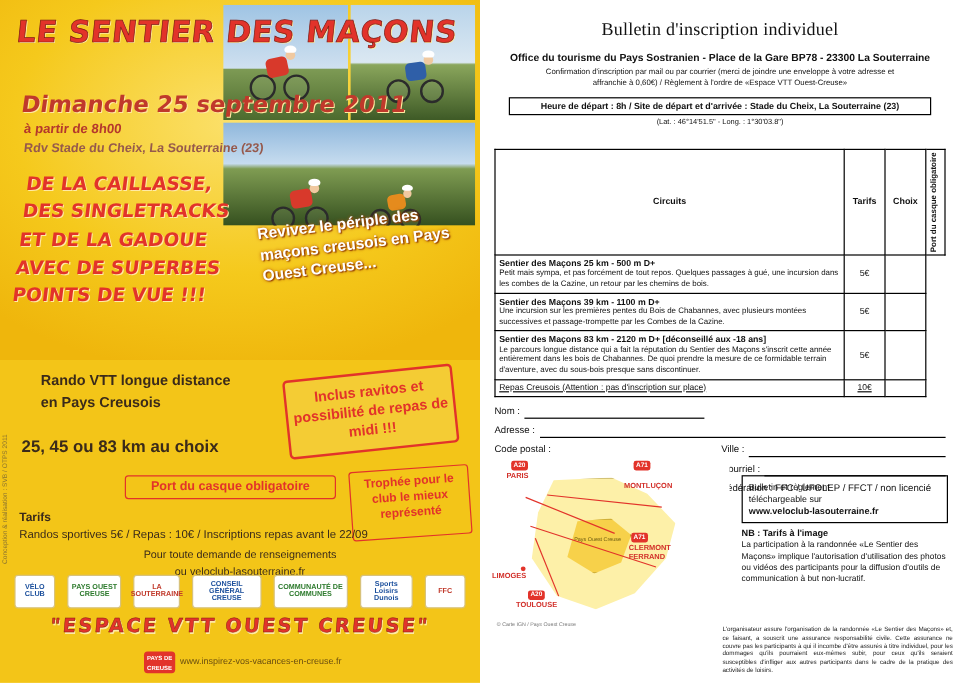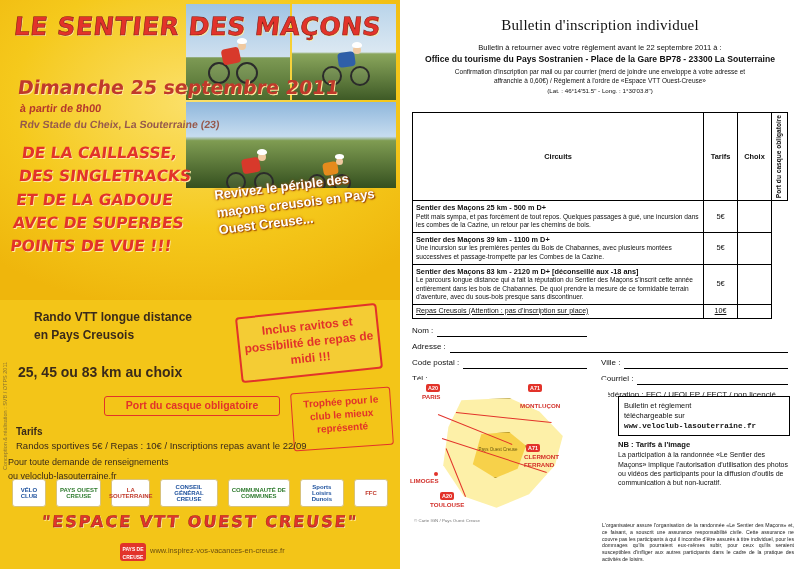--- a/index.html
+++ b/index.html
@@ -143,21 +143,21 @@
     border:1.5px solid #e2332a; border-radius:3px;
     color:#e2332a; font-weight:bold; font-size:10px;
     text-align:center; padding:4px 3px; line-height:1.3;
   }
 
   .tarifs-block {
     position:absolute; left:16px; top:424px; font-size:9.5px; color:#3a2a1a; line-height:1.5;
   }
   .tarifs-block b { font-size:10px; }
   .contact-block {
-    position:absolute; left:8px; top:456px; width:384px; text-align:left;
+    position:absolute; left:8px; top:456px; width:384px; text-align:center;
     font-size:9.5px; color:#3a2a1a; line-height:1.55;
   }
   .contact-block .c-head { font-size:9px; }
   .contact-block .c-main { font-weight:bold; font-size:9.5px; }
 
   .espace-banner {
     position:absolute; left:30px; top:512px; width:340px;
     text-align:center;
     font-family:"DejaVu Sans", sans-serif;
     font-weight:bold; font-size:16px; letter-spacing:2px;
@@ -251,21 +251,21 @@
   .fline { flex:1; border-bottom:1px solid #000; height:9px; }
   .fnone { flex:1; }
   .sexrow { display:flex; align-items:center; gap:4px; }
   .chk { width:8px; height:8px; border:1px solid #000; display:inline-block; }
 
   .dl-box {
     position:absolute; left:218px; top:396px; width:172px;
     border:1px solid #000; padding:4px 5px; text-align:left;
     font-size:7.4px; line-height:1.35;
   }
-  .dl-box b { font-size:7.6px;font-family:Liberation Mono, monospace; }
+  .dl-box b { font-size:7.6px; }
 
   .nb-box { position:absolute; left:218px; top:440px; width:176px; font-size:7px; line-height:1.34; }
   .nb-box .nb-t { font-weight:bold; font-size:7.6px; }
 
   .legal {
     position:absolute; left:202px; top:522px; width:192px;
     font-size:5.2px; line-height:1.3; text-align:justify; color:#222;
   }
 
   
@@ -392,25 +392,25 @@
     <div class="inspire-badge">PAYS DE CREUSE</div>
     <div class="inspire">www.inspirez-vos-vacances-en-creuse.fr</div>
     <div class="espace-banner">"ESPACE VTT OUEST CREUSE"</div>
     <div class="credit-vert">Conception &amp; réalisation : SVB / OTPS 2011</div>
   </div>
 
   <div class="form">
 
     <div class="f-title">Bulletin d'inscription individuel</div>
 
-    <div class="f-center f-sub1">Bulletin à retourner avec votre règlement avant le 22 septembre 2011 à :</div>
     <div class="f-center f-office">Office du tourisme du Pays Sostranien - Place de la Gare BP78 - 23300 La Souterraine</div>
     <div class="f-center f-small">Confirmation d'inscription par mail ou par courrier (merci de joindre une enveloppe à votre adresse et</div>
     <div class="f-center f-small" style="margin-top:0">affranchie à 0,60€) / Règlement à l'ordre de «Espace VTT Ouest-Creuse»</div>
 
+    <div class="dep-box">Heure de départ : 8h  /  Site de départ et d'arrivée : Stade du Cheix, La Souterraine (23)</div>
     <div class="latlon">(Lat. : 46°14'51.5" - Long. : 1°30'03.8")</div>
 
     <table class="circuits">
       <thead>
         <tr>
           <th>Circuits</th>
           <th class="col-tarif">Tarifs</th>
           <th class="col-choix">Choix</th>
           <th class="col-casque" rowspan="5" style="border-top:1px solid #000;">
             <div class="casque-vert">Port du casque obligatoire</div>

